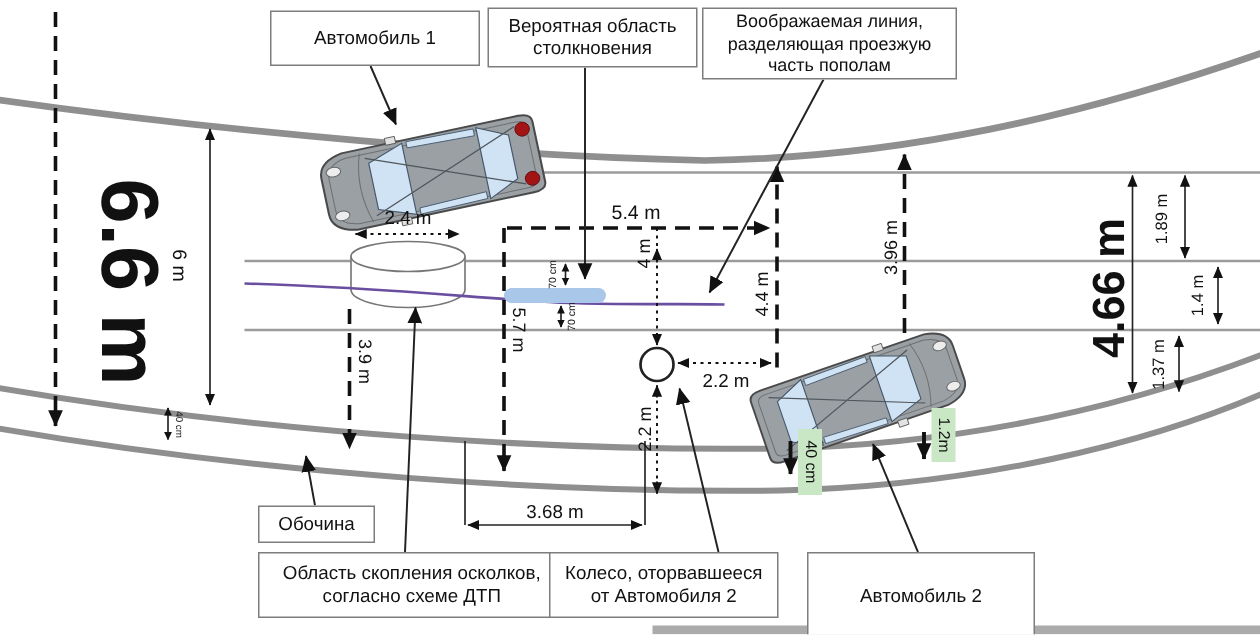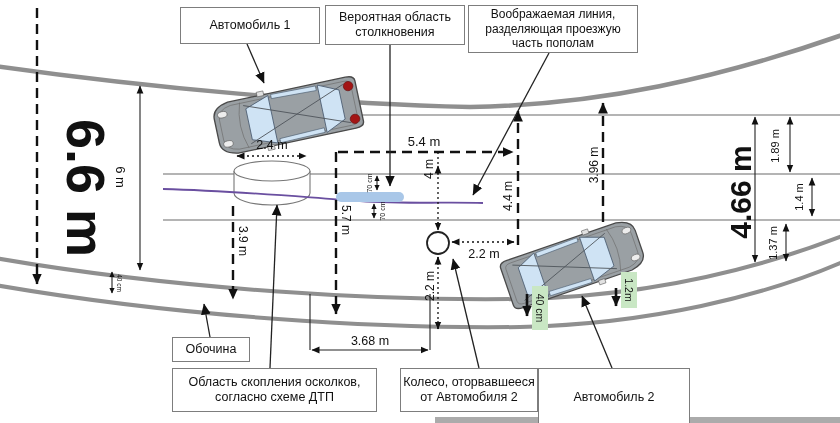--- a/index.html
+++ b/index.html
@@ -154,17 +154,17 @@
 
 <div class="callout" style="left:180px;top:7px;width:140px;height:37px;font-size:12.5px;">Автомобиль 1</div>
 <div class="callout" style="left:468px;top:5px;width:170px;height:48px;font-size:12px;">Воображаемая линия,
 разделяющая проезжую
 часть пополам</div>
 <div class="callout" style="left:325px;top:5px;width:140px;height:40px;font-size:12.5px;">Вероятная область
 столкновения</div>
 <div class="callout" style="left:172px;top:337px;width:78px;height:25px;font-size:12.5px;">Обочина</div>
 <div class="callout" style="left:172px;top:368px;width:205px;height:44px;font-size:12.5px;">Область скопления осколков,
 согласно схеме ДТП</div>
-<div class="callout" style="left:400px;top:368px;width:138px;height:44px;font-size:12.5px;">Колесо, оторвавшееся
+<div class="callout" style="left:366px;top:368px;width:153px;height:44px;font-size:12.5px;">Колесо, оторвавшееся
 от Автомобиля 2</div>
 <div class="callout" style="left:538px;top:368px;width:152px;height:60px;font-size:12.5px;">Автомобиль 2</div>
 
 </div>
 
 </body></html>

